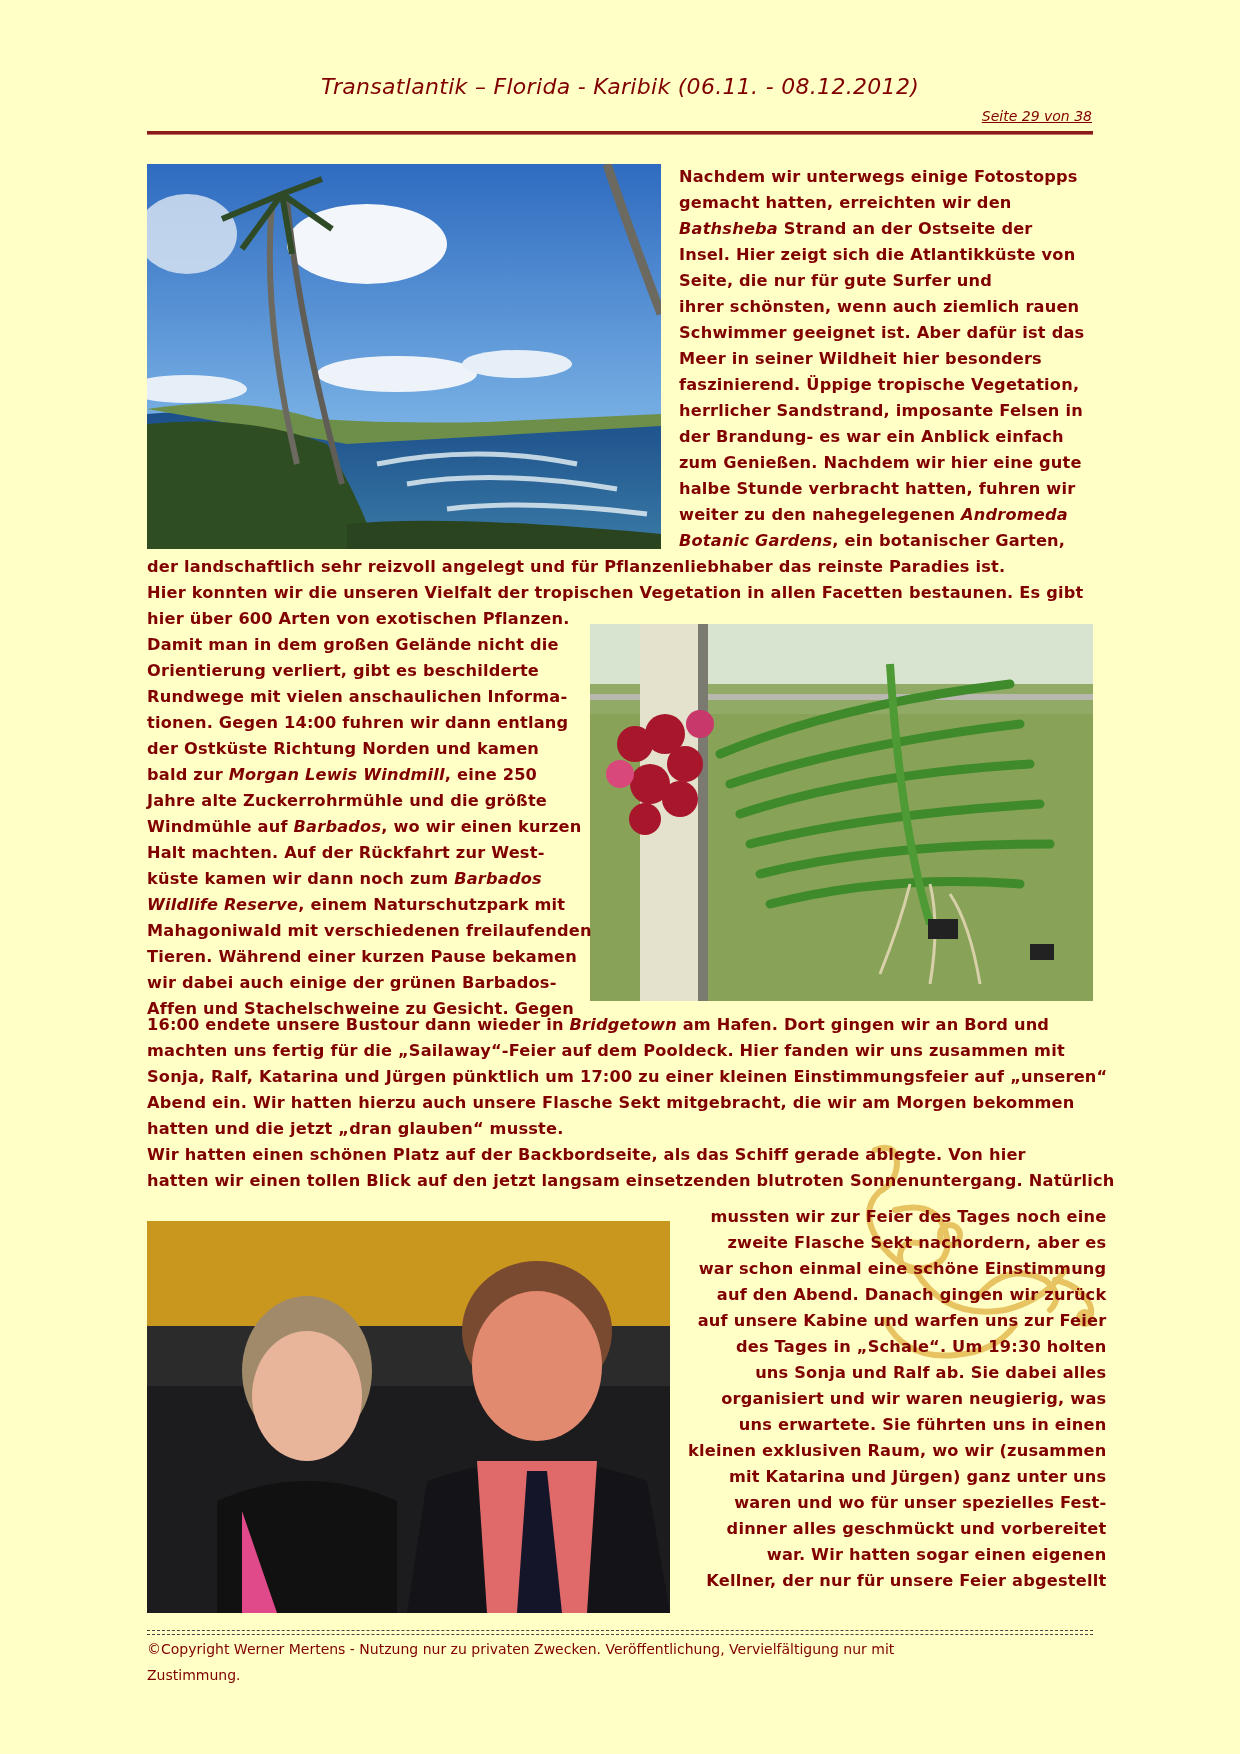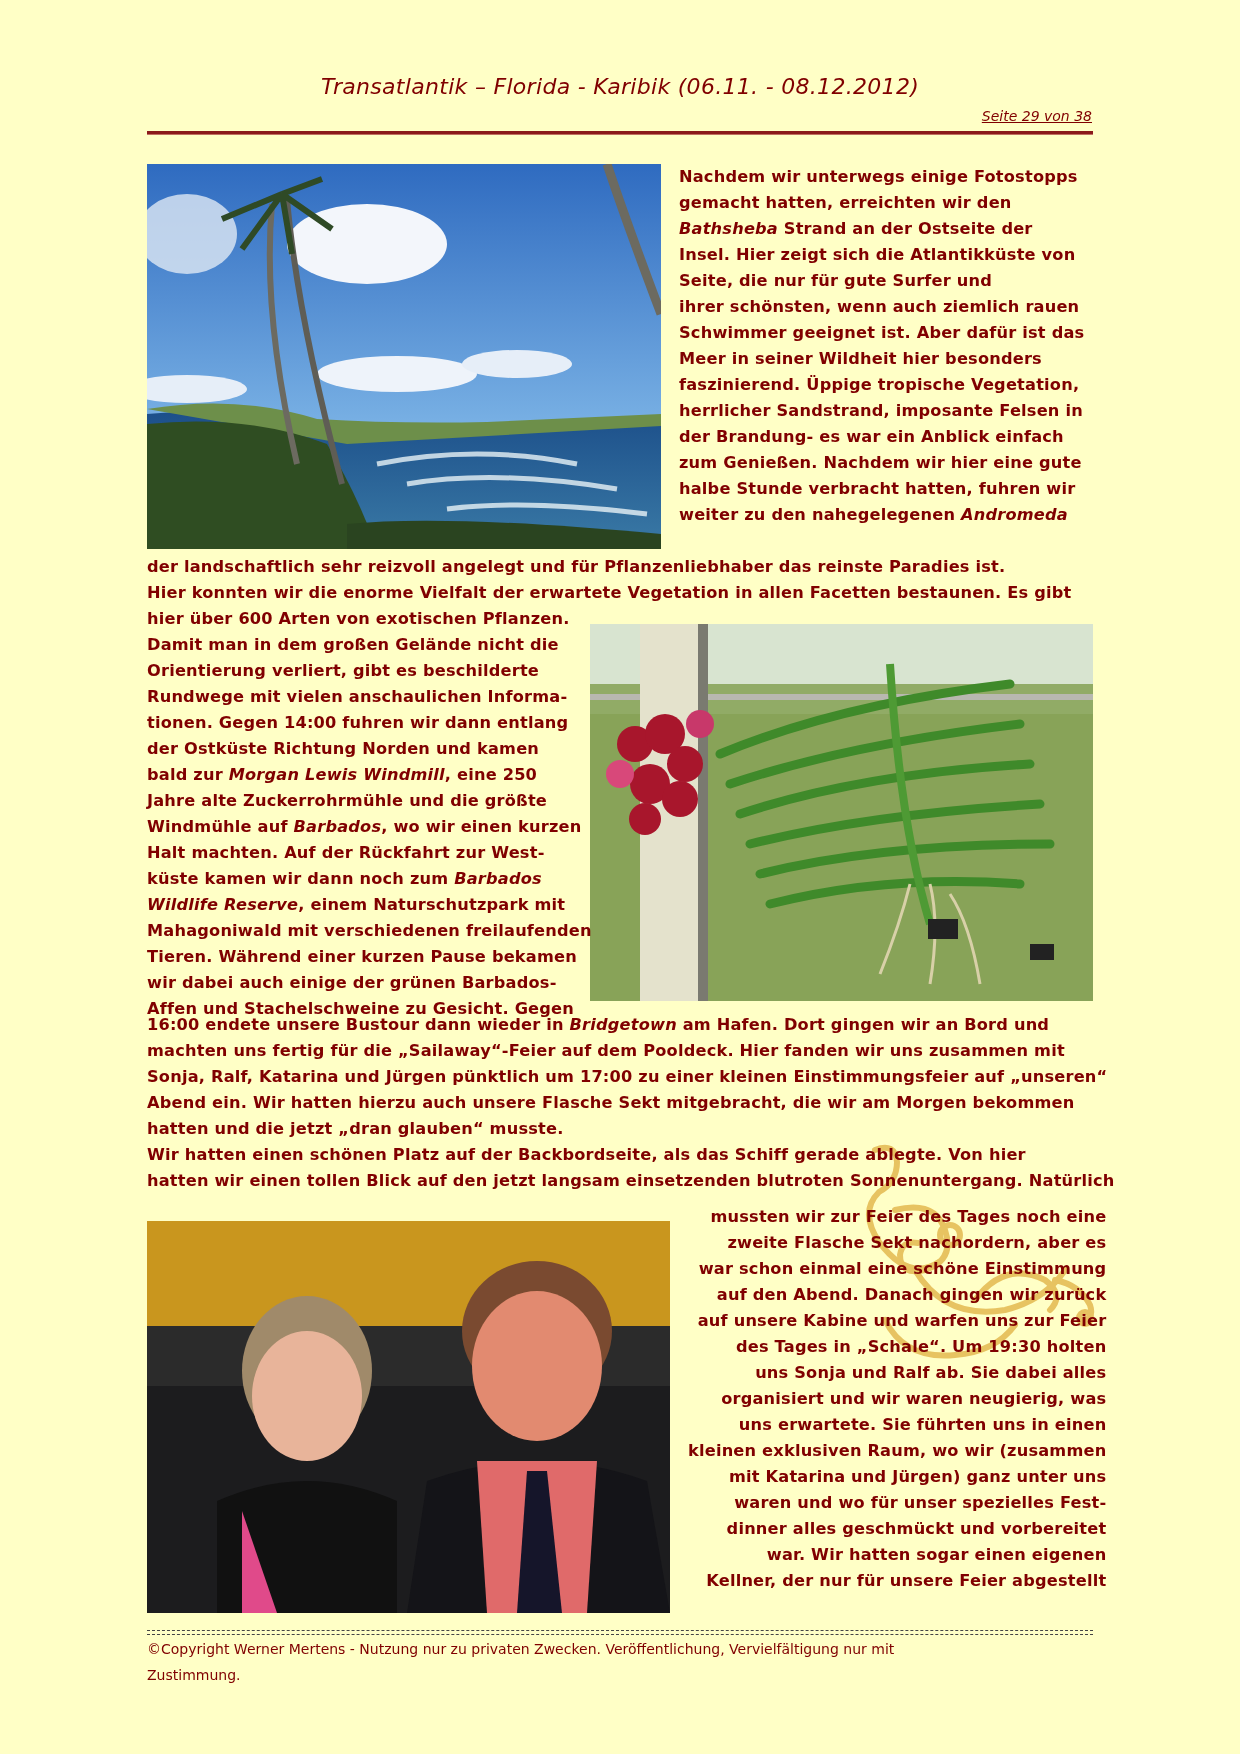--- a/index.html
+++ b/index.html
@@ -61,25 +61,26 @@
   <div><span>Seite, die nur für gute Surfer und</span></div>
   <div><span>ihrer schönsten, wenn auch ziemlich rauen</span></div>
   <div><span>Schwimmer geeignet ist. Aber dafür ist das</span></div>
   <div><span>Meer in seiner Wildheit hier besonders</span></div>
   <div><span>faszinierend. Üppige tropische Vegetation,</span></div>
   <div><span>herrlicher Sandstrand, imposante Felsen in</span></div>
   <div><span>der Brandung- es war ein Anblick einfach</span></div>
   <div><span>zum Genießen. Nachdem wir hier eine gute</span></div>
   <div><span>halbe Stunde verbracht hatten, fuhren wir</span></div>
   <div><span>weiter zu den nahegelegenen </span><i>Andromeda</i><span></span></div>
+  <div><span></span><i>Botanic Gardens</i><span>, ein botanischer Garten,</span></div>
 </div>
 
 <div class="abs txt" style="left:147px;top:554px;">
   <div><span>der landschaftlich sehr reizvoll angelegt und für Pflanzenliebhaber das reinste Paradies ist.</span></div>
-  <div><span>Hier konnten wir die enorme Vielfalt der erwartete Vegetation in allen Facetten bestaunen. Es gibt</span></div>
+  <div><span>Hier konnten wir die unseren Vielfalt der tropischen Vegetation in allen Facetten bestaunen. Es gibt</span></div>
   <div><span>hier über 600 Arten von exotischen Pflanzen.</span></div>
 </div>
 
 <div class="abs photo" style="left:590px;top:624px;width:503px;height:377px;">
   <svg width="503" height="377" viewBox="0 0 503 377">
     <rect width="503" height="377" fill="#7a9a4c"></rect>
     <rect width="503" height="90" fill="#d8e4d0"></rect>
     <rect x="0" y="60" width="503" height="317" fill="#8aa45a" opacity="0.9"></rect>
     <rect x="0" y="70" width="503" height="6" fill="#b8b8b0"></rect>
     <rect x="50" y="0" width="60" height="377" fill="#e4e2cc"></rect>

